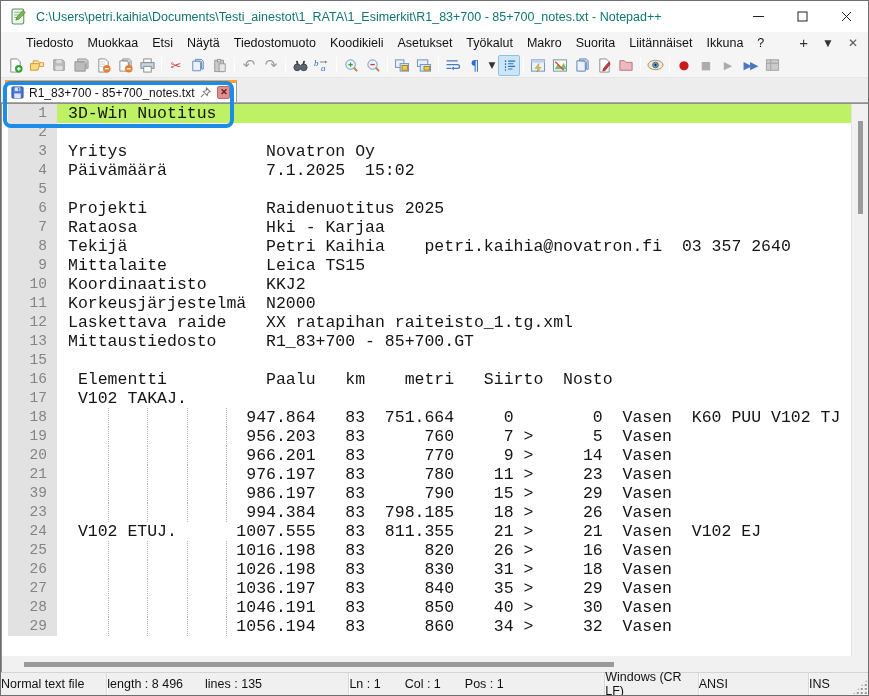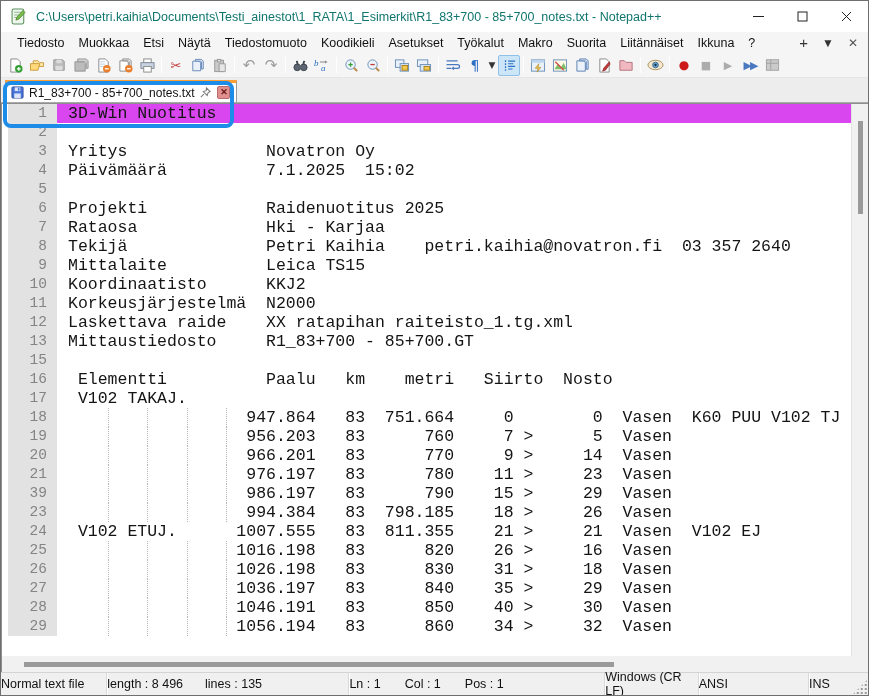--- a/index.html
+++ b/index.html
@@ -8,21 +8,21 @@
 
   
   .titlebar { height:31px; background:#ffffff; display:flex; align-items:center; padding-left:10px; }
   .titlebar .app-icon { width:17px; height:17px; margin-right:8px; flex:0 0 auto; }
   .titlebar .title-text { font-size:12.5px; color:#0f766e; white-space:nowrap; overflow:hidden; }
   .win-controls { margin-left:auto; display:flex; height:100%; }
   .win-btn { width:44px; height:100%; display:flex; align-items:center; justify-content:center; font-size:13px; color:#222; }
   .win-btn svg { display:block; }
 
   
-  .menubar { height:21px; background:#f5f5f5; display:flex; align-items:center; padding-left:9px; font-size:12.5px; color:#111; }
+  .menubar { height:21px; background:#f5f5f5; display:flex; align-items:center; padding-left:18px; font-size:12.5px; color:#111; }
   .menu-item { padding:2px 7px; cursor:default; }
   .menu-extras { margin-left:auto; display:flex; align-items:center; gap:14px; padding-right:10px; }
   .menu-extra { font-size:12px; color:#333; }
   .menu-extra.plus { font-size:15px; }
   .menu-extra.x { color:#555; }
 
   
   .toolbar { height:25px; background:#f5f5f5; display:flex; align-items:center; padding-left:3px; border-bottom:1px solid #e6e6e6; }
   .tbi { width:22px; height:21px; display:flex; align-items:center; justify-content:center; border-radius:2px; font-family:"DejaVu Sans", sans-serif; }
   .tbi svg { display:block; }
@@ -39,21 +39,21 @@
 
   
   .annotation { position:absolute; left:2px; top:80px; width:231px; height:47px; border:4px solid #1d8ce8; border-radius:8px; pointer-events:none; z-index:40; }
 
   
   .editor { height:553px; position:relative; background:#ffffff; border-top:1px solid #8e8e8e; display:flex; }
   .lines-pane { flex:1; overflow:hidden; border-left:1px solid #8e8e8e; }
   .line { display:flex; height:19px; font-family:"Liberation Mono","DejaVu Sans Mono",monospace; font-size:16.5px; line-height:19px; white-space:pre; }
   .ln { flex:0 0 55px; background:#e2e2e2; color:#848484; text-align:right; padding-right:10px; font-size:14.5px; border-left:6px solid #ffffff; }
   .code { flex:1; position:relative; padding-left:11px; color:#141414; }
-  .line.current .code { background:#d946ef; }
+  .line.current .code { background:#bef264; }
   .code i.guide { position:absolute; top:0; bottom:0; border-left:1px dotted #b4b4b4; }
 
   
   .vscroll { flex:0 0 17px; background:#f1f1f1; border-left:1px solid #e3e3e3; position:relative; }
   .vthumb { position:absolute; left:6px; top:17px; width:5px; height:93px; background:#9a9a9a; }
   .hscroll { height:16px; background:#f1f1f1; position:relative; border-left:1px solid #8e8e8e; }
   .hthumb { position:absolute; left:22px; top:6px; width:590px; height:5px; background:#9a9a9a; }
 
   
   .statusbar { height:23px; background:#f0f0f0; border-top:1px solid #d4d4d4; display:flex; align-items:center; font-size:12.5px; color:#111; }

